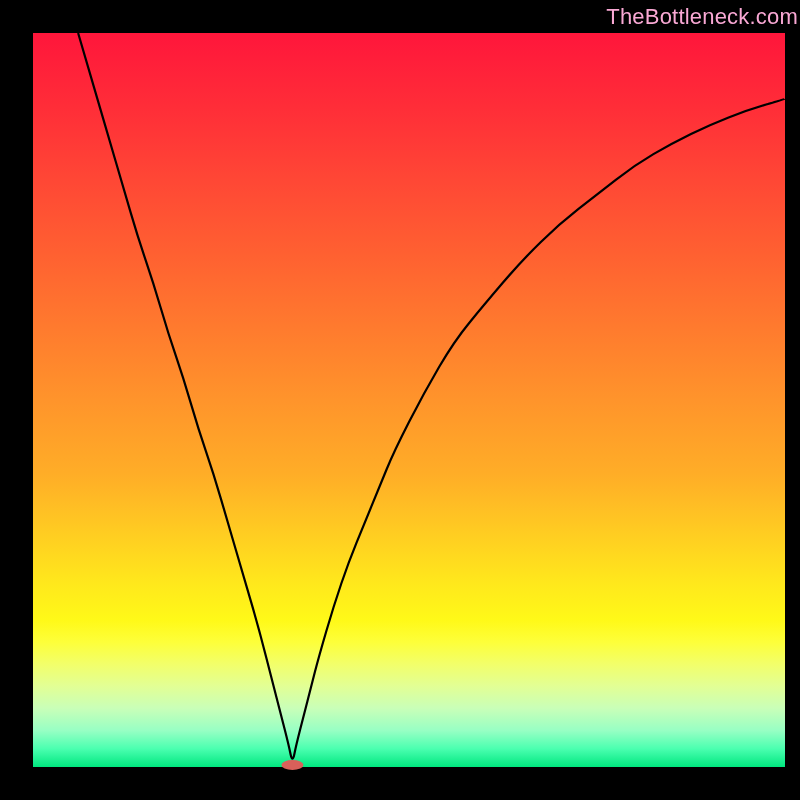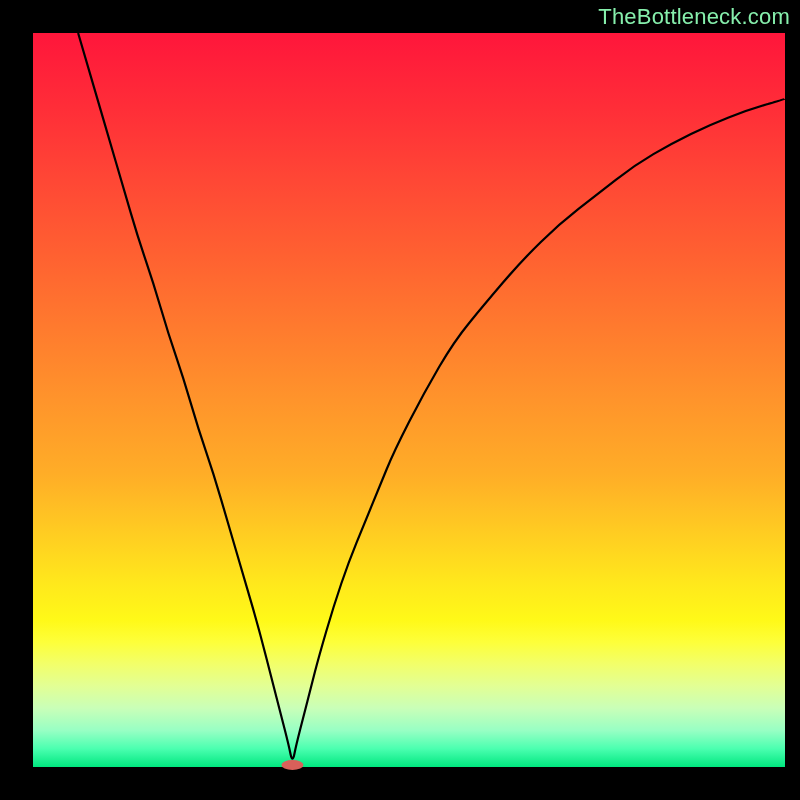--- a/index.html
+++ b/index.html
@@ -13,22 +13,22 @@
   }
   .frame {
     position: relative;
     width: 800px;
     height: 800px;
     background: #000;
   }
   .watermark {
     position: absolute;
     top: 4px;
-    right: 10px;
-    color: #86efac;
+    right: 2px;
+    color: #f9a8d4;
     font-size: 22px;
     font-weight: 500;
     font-family: Arial, sans-serif;
     z-index: 10;
     letter-spacing: 0.2px;
   }
   svg {
     display: block;
   }
 </style>

